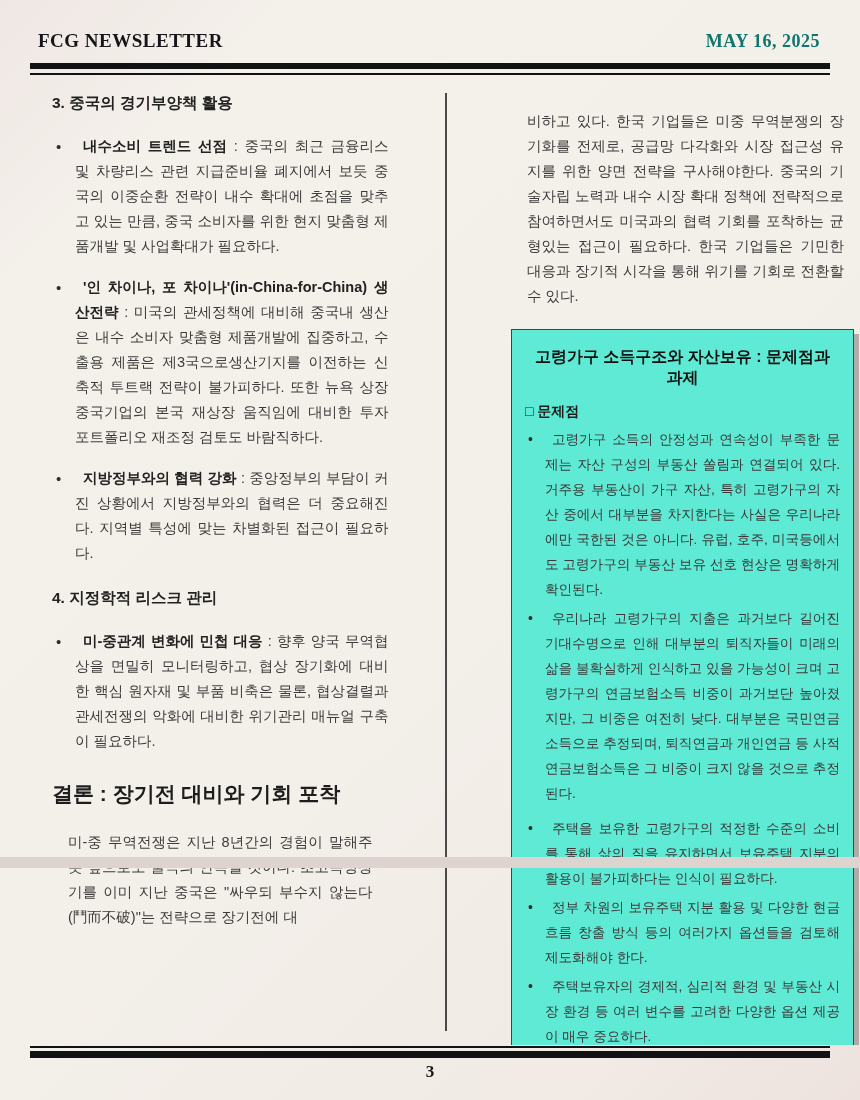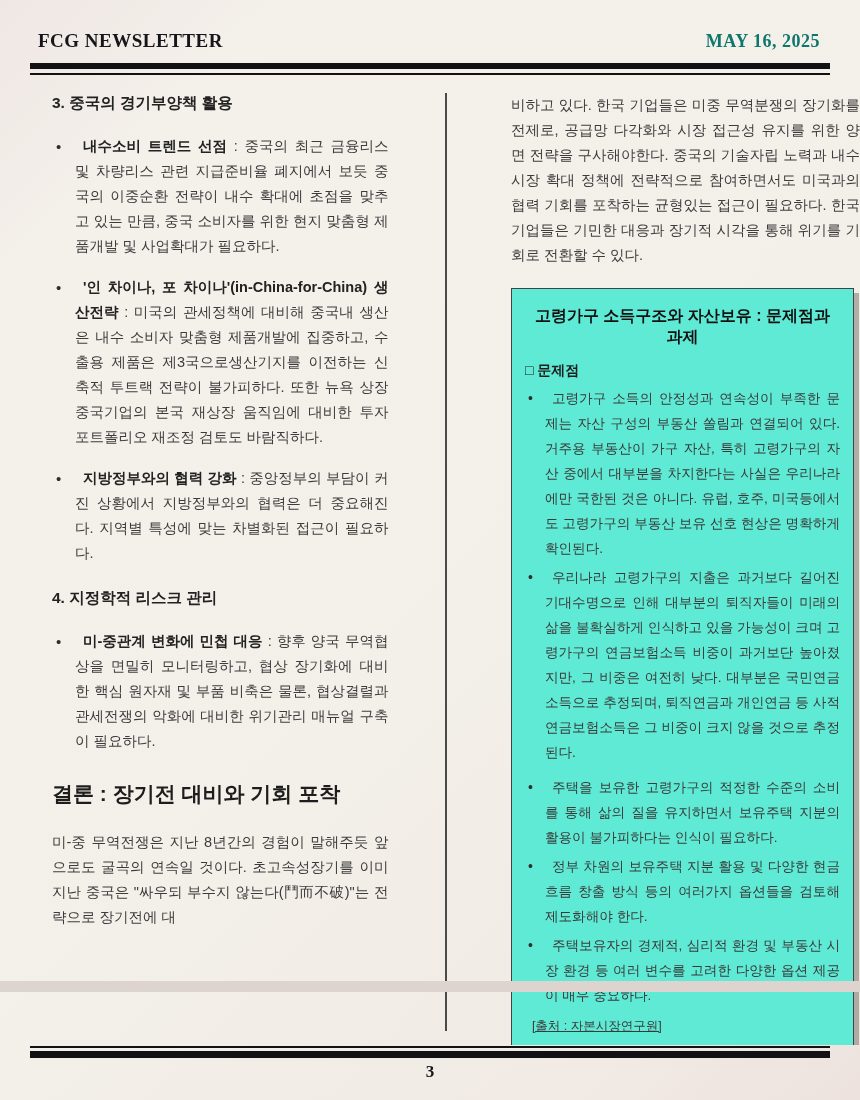--- a/index.html
+++ b/index.html
@@ -2,39 +2,39 @@
 <html><head>
 <meta charset="utf-8">
 <style>
   html,body{margin:0;padding:0;}
   body{
     width:860px;height:1100px;overflow:hidden;position:relative;
     font-family:"Liberation Sans","DejaVu Sans",sans-serif;
     background:linear-gradient(135deg,#efe7e4 0%,#f4f0ea 15%,#f3efe9 55%,#f1eae5 85%,#ede2de 100%);
     color:#3c3c3c;
   }
-  .page{position:relative;width:860px;height:992px;}
+  .page{position:relative;width:860px;height:868px;}
 
   
   .hdr{display:flex;justify-content:space-between;align-items:baseline;padding:30px 40px 0 38px;}
   .brand{font-family:"Liberation Serif","DejaVu Serif",serif;font-weight:700;font-size:19px;letter-spacing:.5px;color:#15151a;}
   .hdate{font-family:"Liberation Serif","DejaVu Serif",serif;font-weight:700;font-size:18px;letter-spacing:.5px;color:#0f766e;}
   .rule{margin:0 30px;}
   .rule-thick{height:6px;background:#121215;margin-top:11px;}
   .rule-thin{height:1.5px;background:#121215;margin-top:4px;}
 
   
   .columns{display:flex;align-items:flex-start;padding:18px 0 0 52px;height:952px;overflow:hidden;gap:48px;}
   .col-left{width:370px;}
   .divider{width:1.5px;background:#4a4a4a;height:938px;margin-left:9px;flex:none;}
   .col-right{width:384px;padding-left:16px;}
 
   h3.sec{font-size:15.5px;font-weight:700;color:#222;margin:0 0 20px 0;}
   h2.concl{font-size:21px;font-weight:700;color:#1d1d1d;margin:26px 0 22px 0;}
-  .col-left p.body, .col-right p.body{margin:0;font-size:14.5px;line-height:25px;text-align:justify;}
+  .col-left p.body, .col-right p.body{margin:16px;font-size:14.5px;line-height:25px;text-align:justify;}
   ul.blist{list-style:none;margin:0 0 22px 0;padding:0;}
   ul.blist li{position:relative;padding-left:23px;text-indent:8px;font-size:14.5px;line-height:25px;text-align:justify;margin-bottom:16px;}
   ul.blist li::before{content:"\2022";position:absolute;left:4px;top:0;text-indent:0;font-size:15px;color:#2e2e2e;}
   ul.blist li b{color:#222;}
 
   
   .infobox{
     margin-top:20px;margin-right:6px;
     background:#5eead4;border:1.6px solid #3f4346;
     box-shadow:5px 5px 0 rgba(125,120,114,.55);

